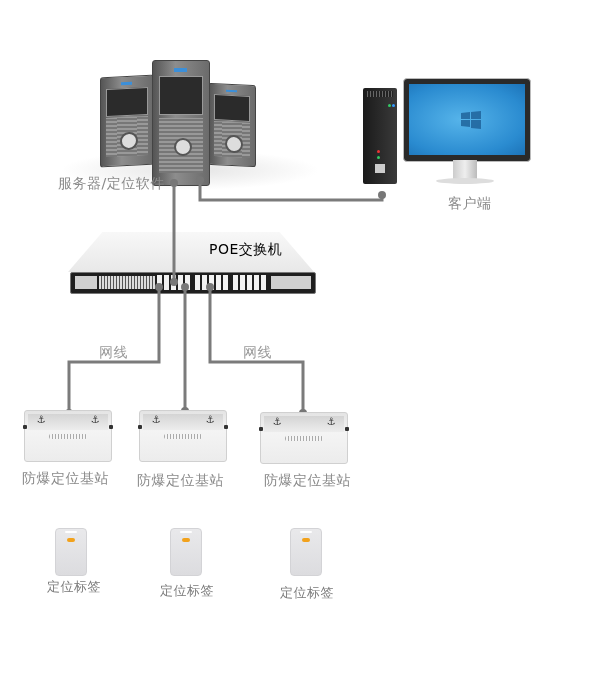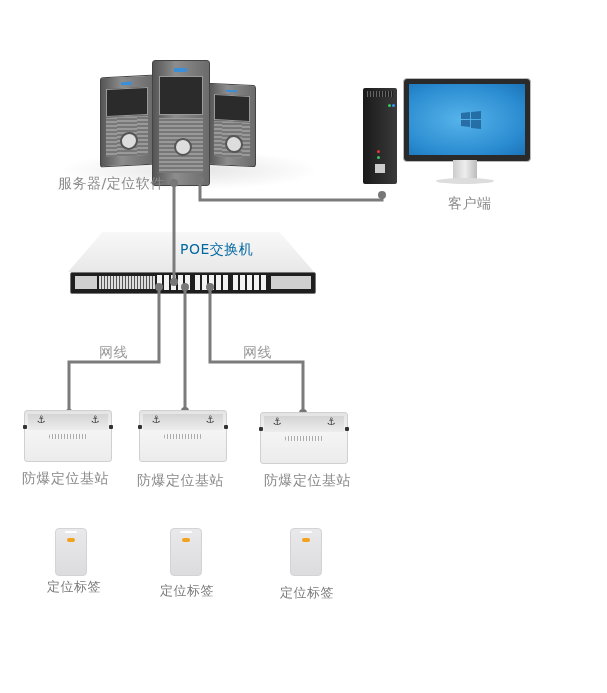--- a/index.html
+++ b/index.html
@@ -102,21 +102,21 @@
   <div class="switch-top"></div>
   <div class="switch-front">
     <div class="panel" style="left:4px;width:22px;"></div>
     <div class="panel" style="left:28px;width:56px;background:repeating-linear-gradient(90deg,#ddd 0 2px,#555 2px 3px);"></div>
     <div class="ports" style="left:86px;width:34px;"></div>
     <div class="ports" style="left:124px;width:34px;"></div>
     <div class="ports" style="left:162px;width:34px;"></div>
     <div class="panel" style="left:200px;width:40px;"></div>
   </div>
 </div>
-<div class="label" style="left:180px;top:241px;color:#0369a1;">POE交换机</div>
+<div class="label" style="left:209px;top:241px;color:#000000;">POE交换机</div>
 
 <svg class="abs" style="left:0;top:0;" width="607" height="693">
   <g stroke="#7b7b7b" stroke-width="3" fill="none" stroke-linejoin="miter">
     <path d="M200 183 V200 H382 V195"></path>
     <path d="M174 183 V282"></path>
     <path d="M159 287 V362 H69 V413"></path>
     <path d="M185 287 V413"></path>
     <path d="M210 287 V362 H303 V413"></path>
   </g>
   <g fill="#777">

